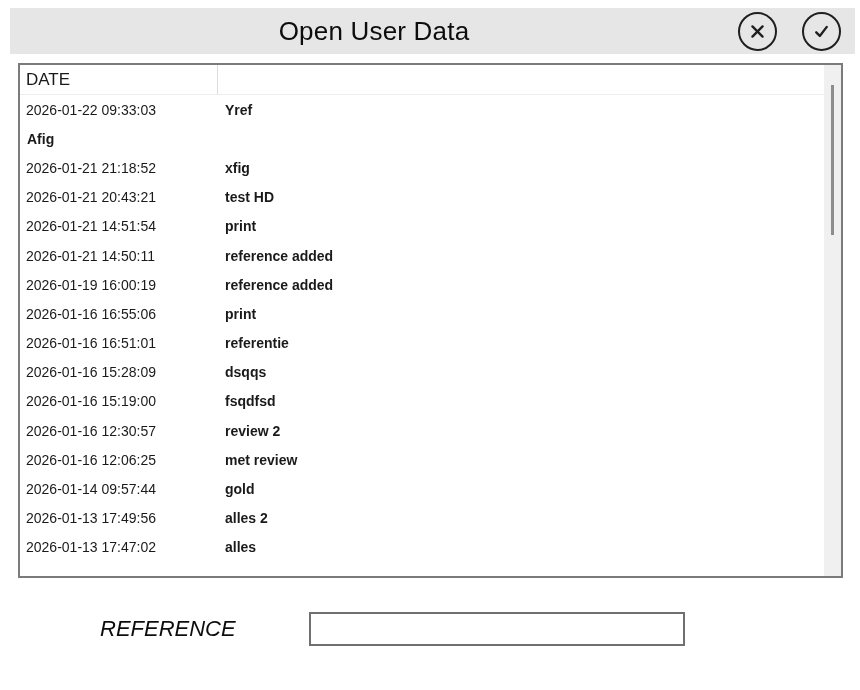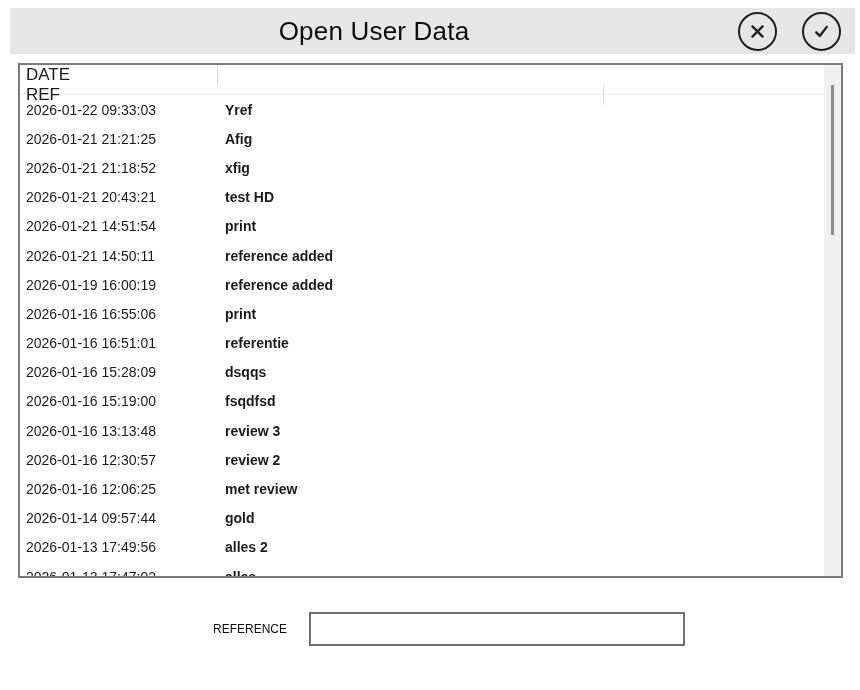--- a/index.html
+++ b/index.html
@@ -46,21 +46,21 @@
     border: 2px solid var(--box-border);
     background: #ffffff;
   }
   .list-inner {
     position: absolute; left: 0; top: 0; right: 17px; bottom: 0;
     overflow: hidden;
   }
   .list-header {
     display: flex; height: 30px;
     border-bottom: 1px solid #ededed;
-    font-size: 17px; color: var(--text); flex-direction: column;
+    font-size: 17px; color: var(--text);
   }
   .hcell { display: flex; align-items: center; height: 100%; }
   .hcell.date { width: 198px; padding-left: 6px; border-right: 1px solid var(--separator); }
   .hcell.ref  { width: 584px; padding-left: 6px; border-right: 1px solid var(--separator); }
   .hfiller { flex: 1; }
   .rows { }
   .trow { display: flex; height: 29.2px; align-items: center; font-size: 14px; cursor: default; }
   .cell.date { width: 198px; padding-left: 6px; white-space: nowrap; }
   .cell.ref  { padding-left: 7px; white-space: nowrap; font-weight: bold; }
 
@@ -70,22 +70,22 @@
     background: var(--scroll-track);
   }
   .scroll-thumb {
     position: absolute; left: 7px; top: 20px; width: 3px; height: 150px;
     background: var(--scroll-thumb);
   }
 
   
   .ref-label {
     position: absolute; left: 100px; top: 612px; width: 187px; height: 34px;
-    line-height: 34px; text-align: right;
-    font-size: 12px; color: #0d0d0d;
+    line-height: 34px; text-align: left;
+    font-size: 22px; color: #0d0d0d; font-style: italic;
   }
   .ref-input {
     position: absolute; left: 309px; top: 612px; width: 376px; height: 34px;
     border: 2px solid var(--input-border);
     background: #ffffff;
     font-family: "Liberation Sans", sans-serif;
     font-size: 17px; padding: 0 7px; color: var(--text);
     outline: none;
   }
 </style>
@@ -113,31 +113,29 @@
           </svg>
         </span>
       </button>
     </div>
   </div>
 
   <div class="listbox">
     <div class="list-inner">
       <div class="list-header">
         <div class="hcell date">DATE</div>
-        <div class="hcell ref">REF</div>
         <div class="hfiller"></div>
       </div>
       <div class="rows" id="rows">
     <div class="trow">
       <div class="cell date">2026-01-22 09:33:03</div>
       <div class="cell ref">Yref</div>
     </div>
 
     <div class="trow">
-      <div class="cell date">2026-01-21 21:21:25</div>
       <div class="cell ref">Afig</div>
     </div>
 
     <div class="trow">
       <div class="cell date">2026-01-21 21:18:52</div>
       <div class="cell ref">xfig</div>
     </div>
 
     <div class="trow">
       <div class="cell date">2026-01-21 20:43:21</div>
@@ -172,24 +170,20 @@
     <div class="trow">
       <div class="cell date">2026-01-16 15:28:09</div>
       <div class="cell ref">dsqqs</div>
     </div>
 
     <div class="trow">
       <div class="cell date">2026-01-16 15:19:00</div>
       <div class="cell ref">fsqdfsd</div>
     </div>
 
-    <div class="trow">
-      <div class="cell date">2026-01-16 13:13:48</div>
-      <div class="cell ref">review 3</div>
-    </div>
 
     <div class="trow">
       <div class="cell date">2026-01-16 12:30:57</div>
       <div class="cell ref">review 2</div>
     </div>
 
     <div class="trow">
       <div class="cell date">2026-01-16 12:06:25</div>
       <div class="cell ref">met review</div>
     </div>

